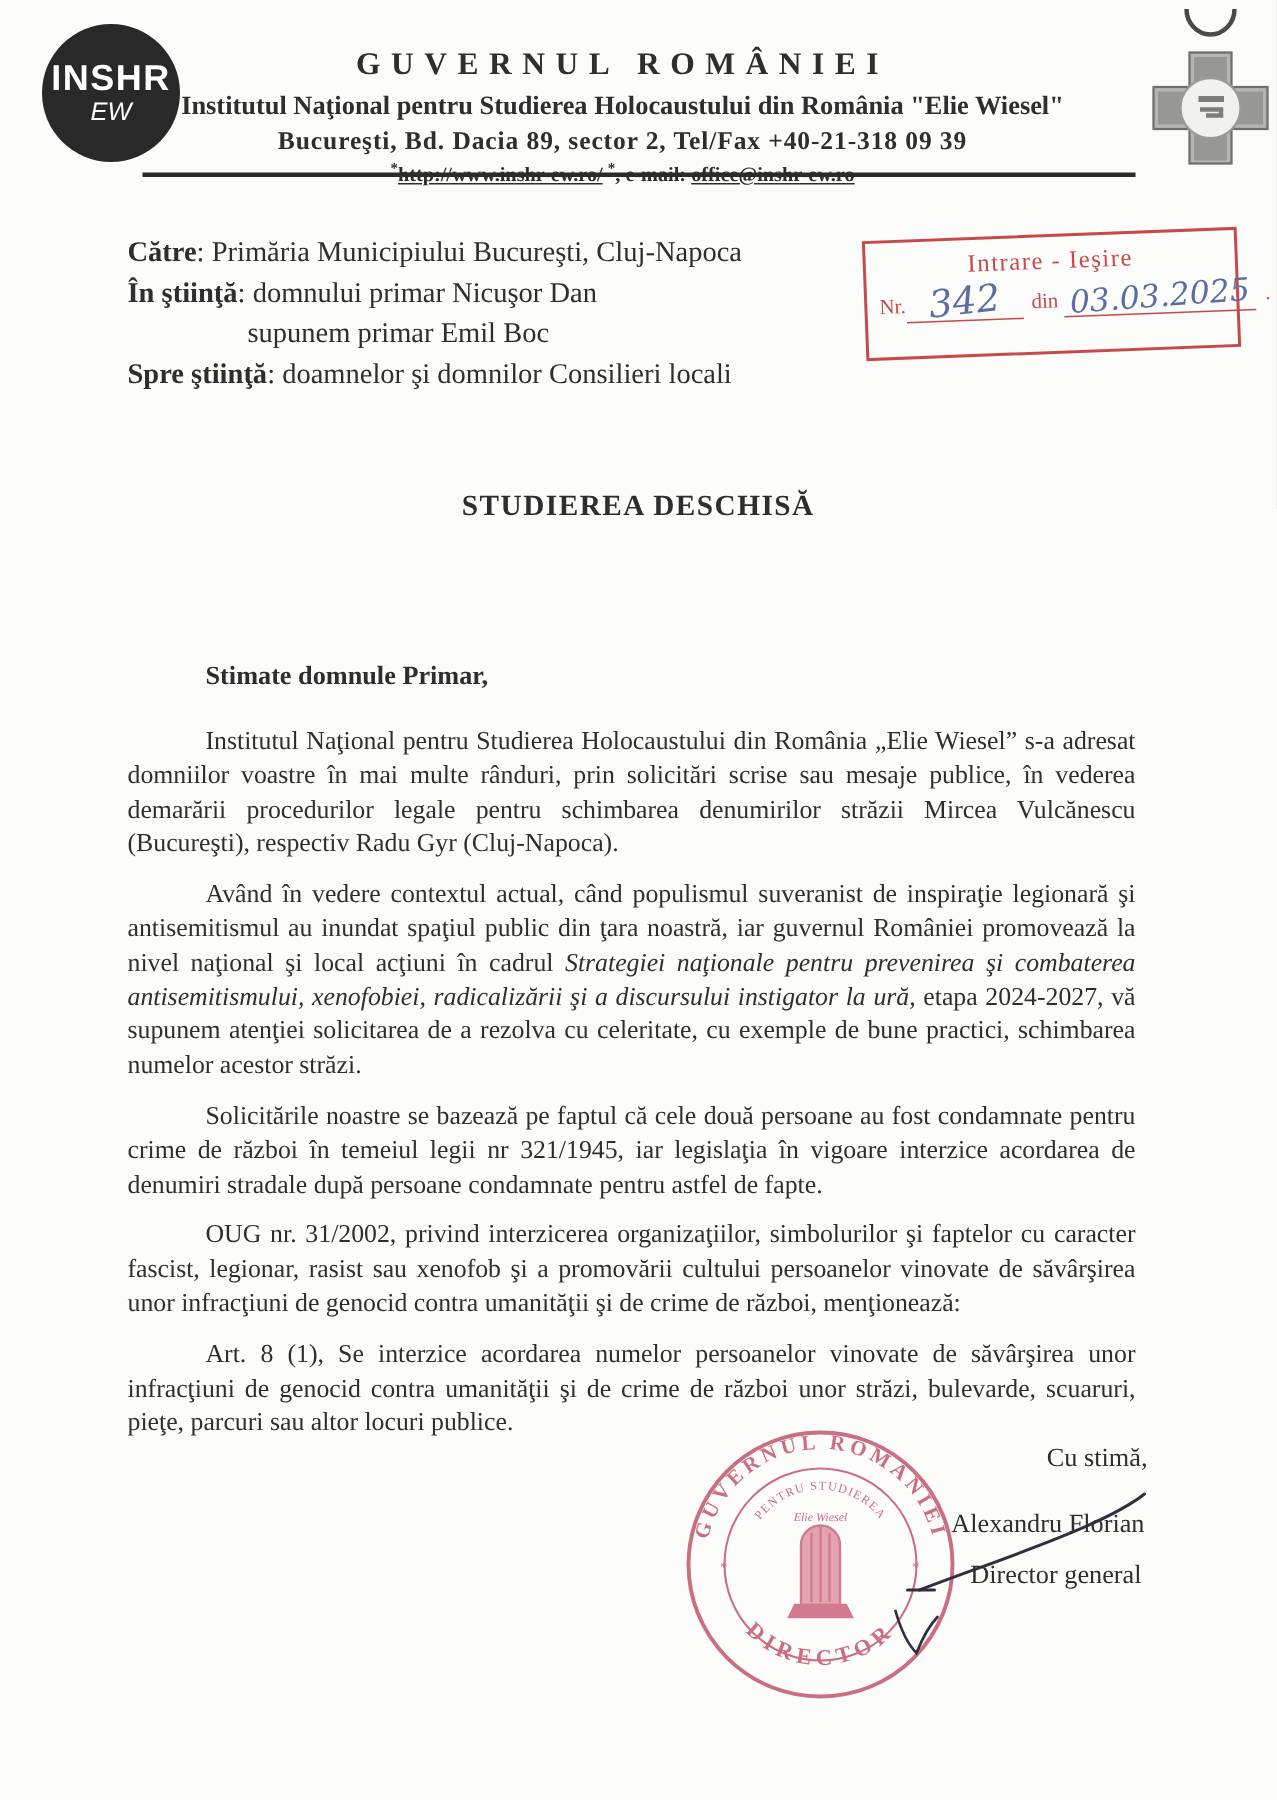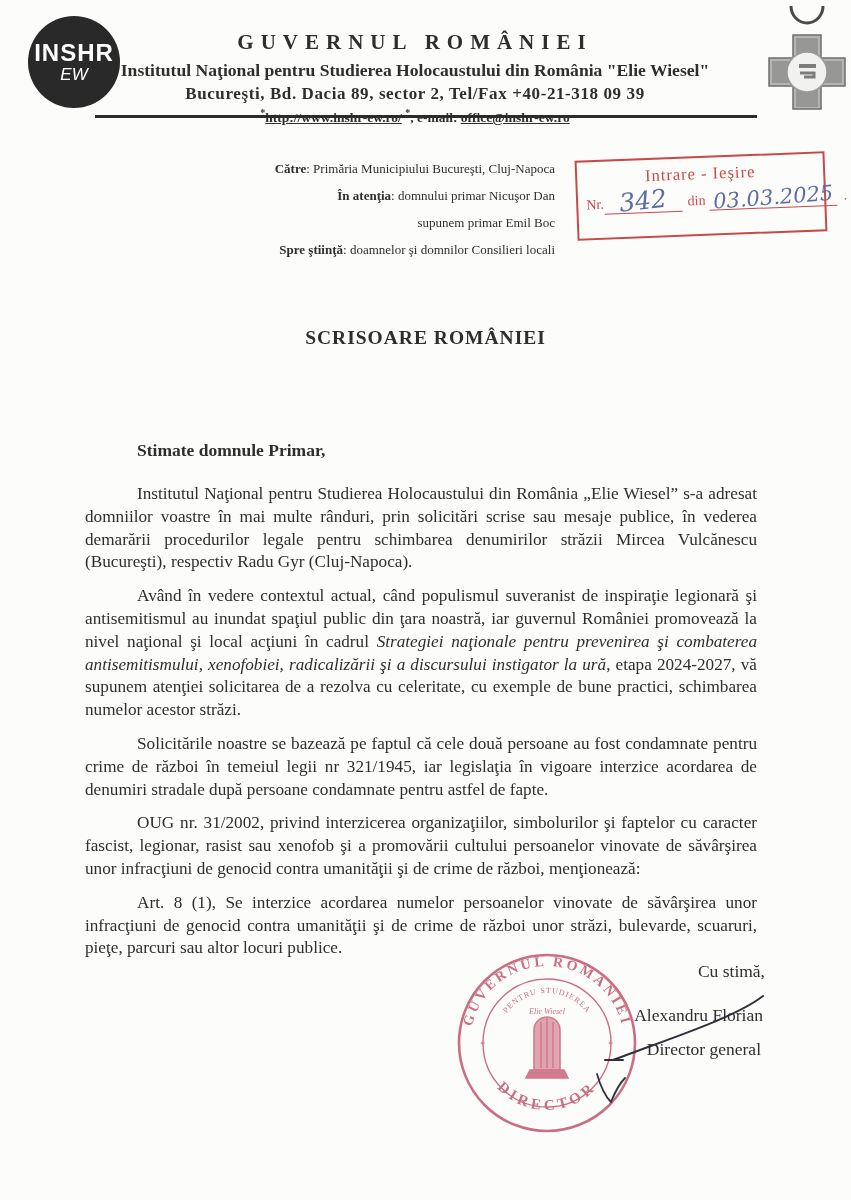--- a/index.html
+++ b/index.html
@@ -24,21 +24,21 @@
   .gov   { font-size:21px; font-weight:bold; letter-spacing:7px; white-space:nowrap; }
   .inst  { font-size:17.6px; font-weight:bold; margin-top:5px; white-space:nowrap; }
   .addr  { font-size:17px;  font-weight:bold; margin-top:3px; letter-spacing:.6px; }
   .contact { font-size:13.5px; font-weight:bold; margin-top:3px; }
   .contact .link { text-decoration:underline; }
   .contact .mark { font-size:10px; vertical-align:super; }
 
   .rule { left:95px; top:115px; width:662px; height:3px; background:#2b2b2b; }
 
   
-  .recipients { left:85px; top:155px; width:470px; font-size:13px; line-height:27px;text-align:right; }
+  .recipients { left:85px; top:155px; width:470px; font-size:19px; line-height:27px; }
   .recip-label { font-weight:bold; }
   .recip-indent { padding-left:80px; }
 
   
   .reg-stamp {
     left:576px; top:156px; width:246px; height:76px;
     border:2.5px solid #c64a4a; transform:rotate(-2.2deg);
     color:#c64a4a; background:rgba(255,255,255,0.0);
   }
   .reg-title { text-align:center; font-size:16.5px; margin-top:6px; letter-spacing:1px; }
@@ -104,40 +104,40 @@
     <circle cx="41" cy="70" r="20" fill="#f1f1ef" stroke="#9a9a98" stroke-width="1.5"></circle>
     <rect x="33" y="62" width="17" height="4" fill="#7d7d7b"></rect>
     <path d="M 34 71 h 14 v 4 h -10" fill="none" stroke="#7d7d7b" stroke-width="3"></path>
   </svg>
 
   <div class="abs recipients">
     <div>
       <span class="recip-label">Către</span><span>: Primăria Municipiului Bucureşti, Cluj-Napoca</span>
     </div>
     <div>
-      <span class="recip-label">În atenţia</span><span>: domnului primar Nicuşor Dan</span>
+      <span class="recip-label">În ştiinţă</span><span>: domnului primar Nicuşor Dan</span>
     </div>
     <div class="recip-indent">supunem primar Emil Boc</div>
     <div>
       <span class="recip-label">Spre ştiinţă</span><span>: doamnelor şi domnilor Consilieri locali</span>
     </div>
   </div>
 
   <div class="abs reg-stamp">
     <div class="reg-title">Intrare - Ieşire</div>
     <div class="reg-row">
       <span class="reg-word">Nr.</span>
       <span class="fill-line fill-nr"><span class="hand hand-nr">342</span></span>
       <span class="reg-word" style="margin-left:6px;">din</span>
       <span class="fill-line fill-date" style="margin-left:4px;"><span class="hand hand-date">03.03.2025</span></span>
       <span class="reg-dot">.</span>
     </div>
   </div>
 
-  <div class="abs doc-title">SCRISOARE ROMÂNIEI</div>
+  <div class="abs doc-title">STUDIEREA DESCHISĂ</div>
   <div class="abs salutation">Stimate domnule Primar,</div>
 
   <div class="abs body-text">
     <p>Institutul Naţional pentru Studierea Holocaustului din România „Elie Wiesel” s-a adresat domniilor voastre în mai multe rânduri, prin solicitări scrise sau mesaje publice, în vederea demarării procedurilor legale pentru schimbarea denumirilor străzii Mircea Vulcănescu (Bucureşti), respectiv Radu Gyr (Cluj-Napoca).</p>
     <p><span>Având în vedere contextul actual, când populismul suveranist de inspiraţie legionară şi antisemitismul au inundat spaţiul public din ţara noastră, iar guvernul României promovează la nivel naţional şi local acţiuni în cadrul </span><span class="it">Strategiei naţionale pentru prevenirea şi combaterea antisemitismului, xenofobiei, radicalizării şi a discursului instigator la ură</span><span>, etapa 2024-2027, vă supunem atenţiei solicitarea de a rezolva cu celeritate, cu exemple de bune practici, schimbarea numelor acestor străzi.</span></p>
     <p>Solicitările noastre se bazează pe faptul că cele două persoane au fost condamnate pentru crime de război în temeiul legii nr 321/1945, iar legislaţia în vigoare interzice acordarea de denumiri stradale după persoane condamnate pentru astfel de fapte.</p>
     <p>OUG nr. 31/2002, privind interzicerea organizaţiilor, simbolurilor şi faptelor cu caracter fascist, legionar, rasist sau xenofob şi a promovării cultului persoanelor vinovate de săvârşirea unor infracţiuni de genocid contra umanităţii şi de crime de război, menţionează:</p>
     <p>Art. 8 (1), Se interzice acordarea numelor persoanelor vinovate de săvârşirea unor infracţiuni de genocid contra umanităţii şi de crime de război unor străzi, bulevarde, scuaruri, pieţe, parcuri sau altor locuri publice.</p>
   </div>
 

